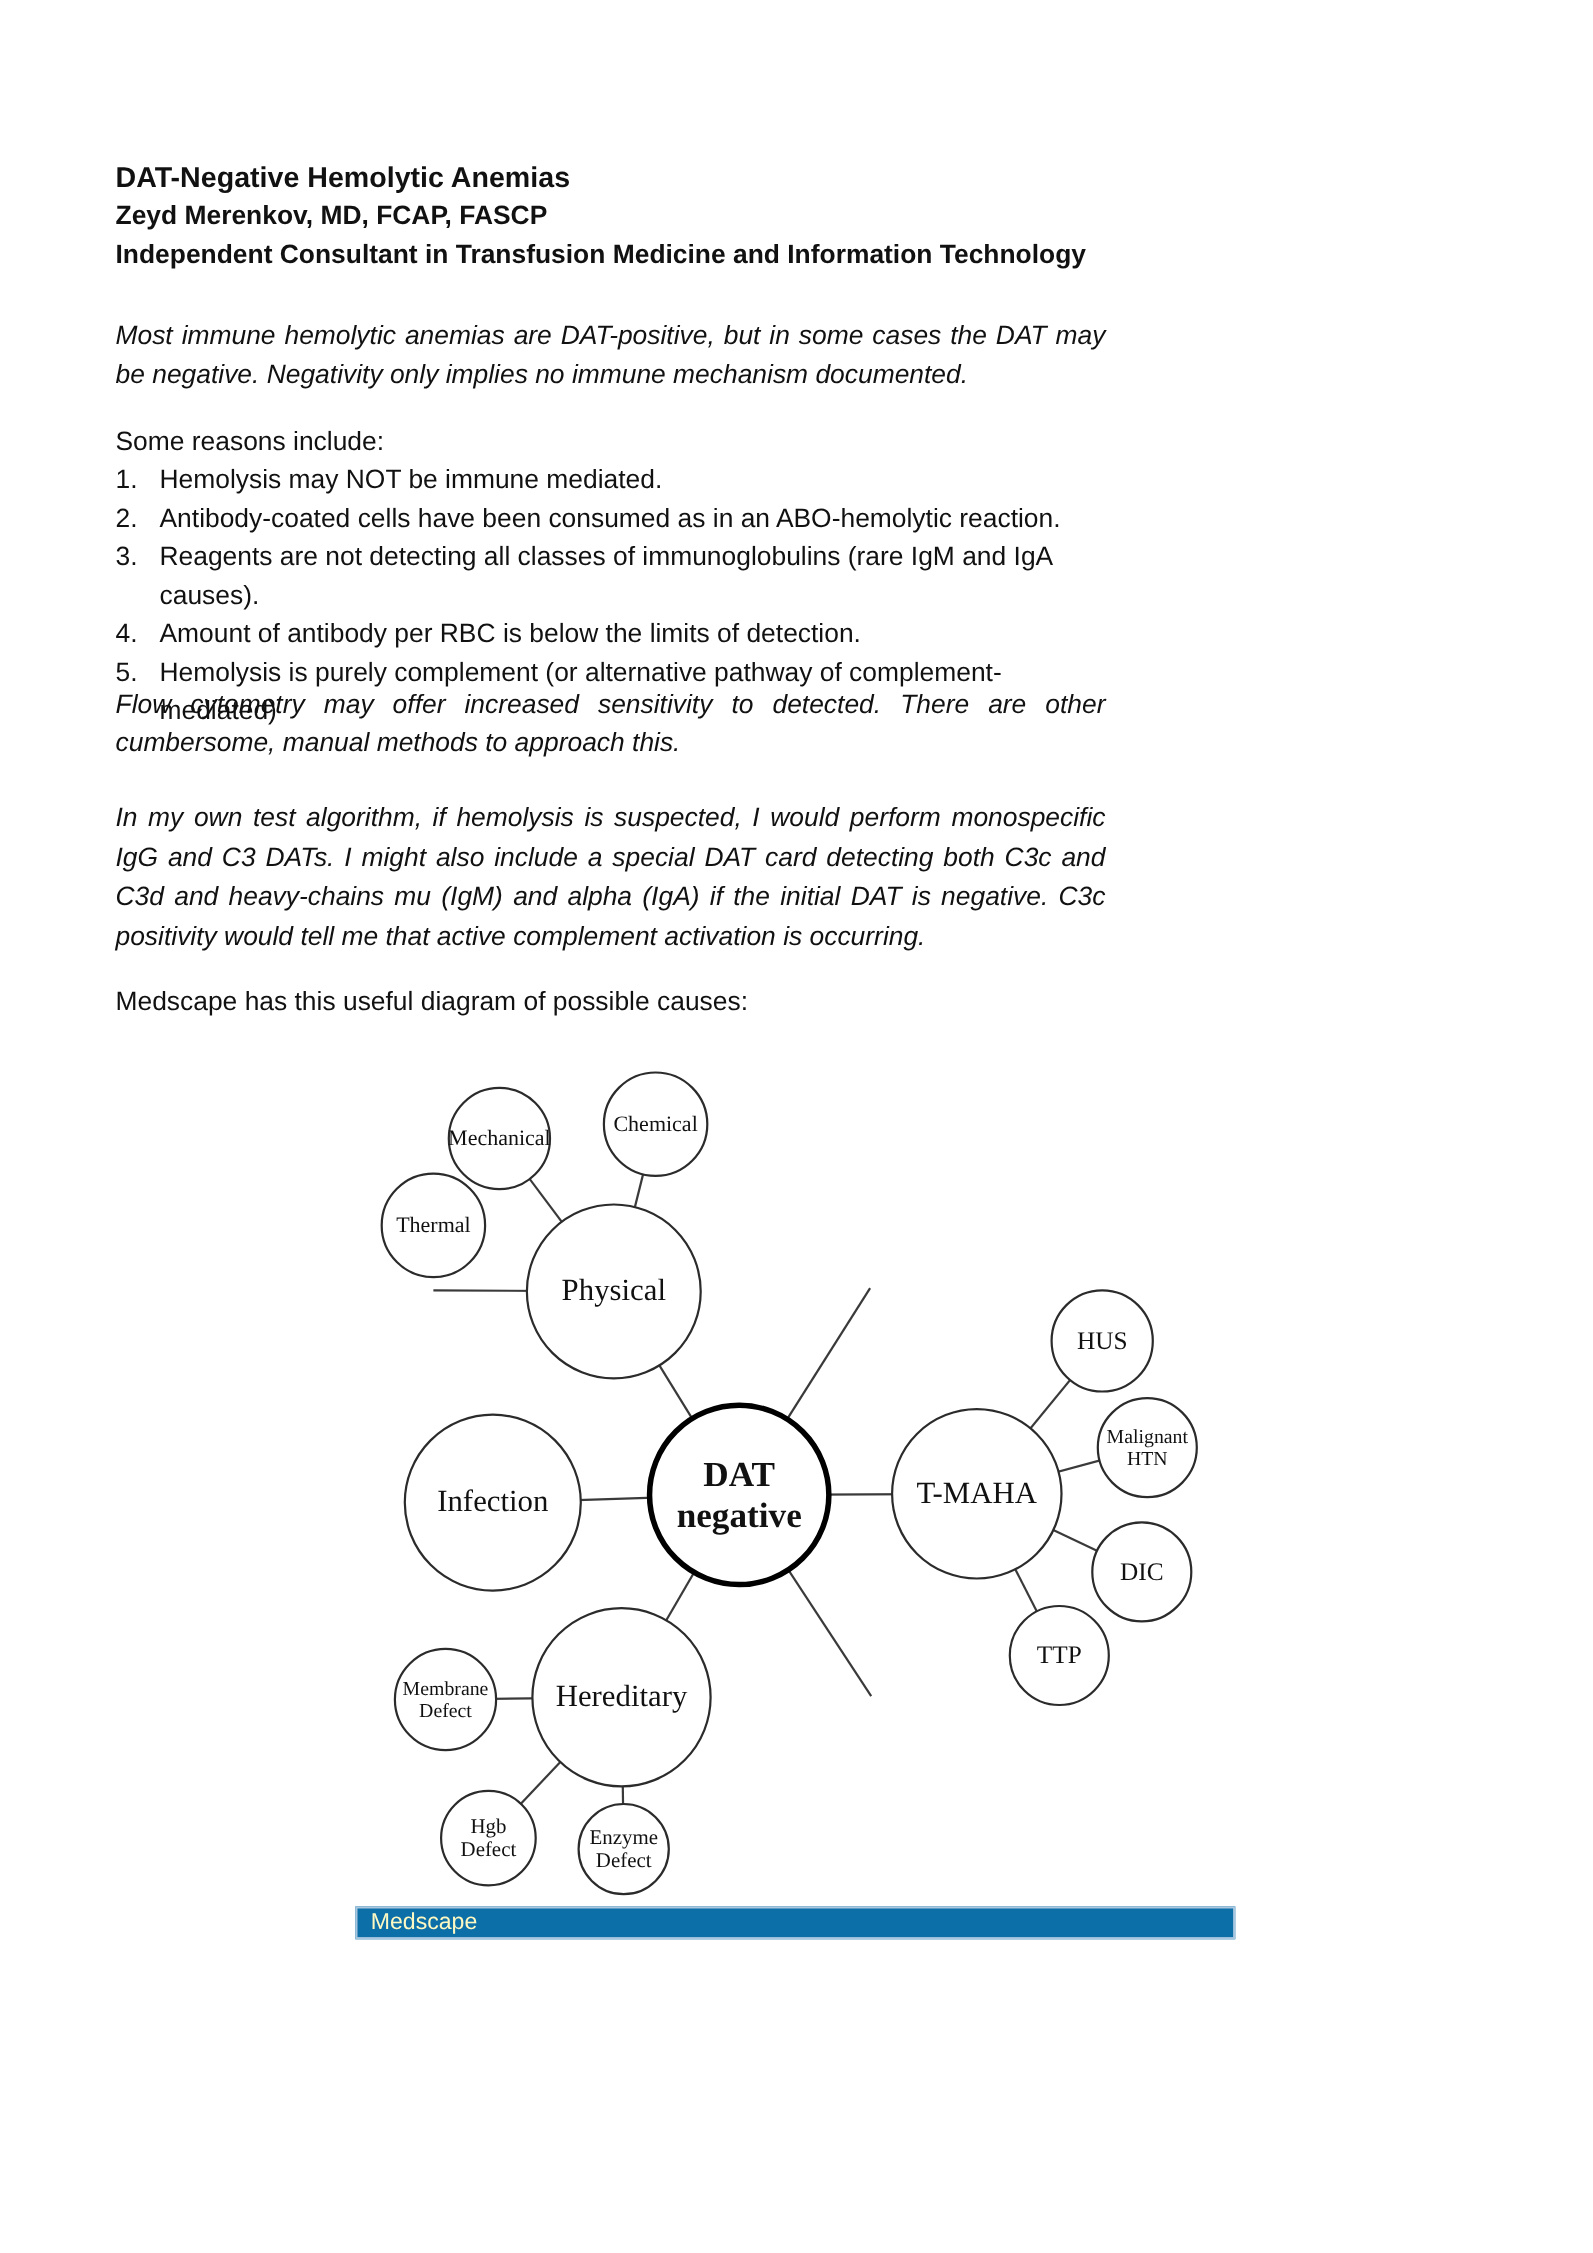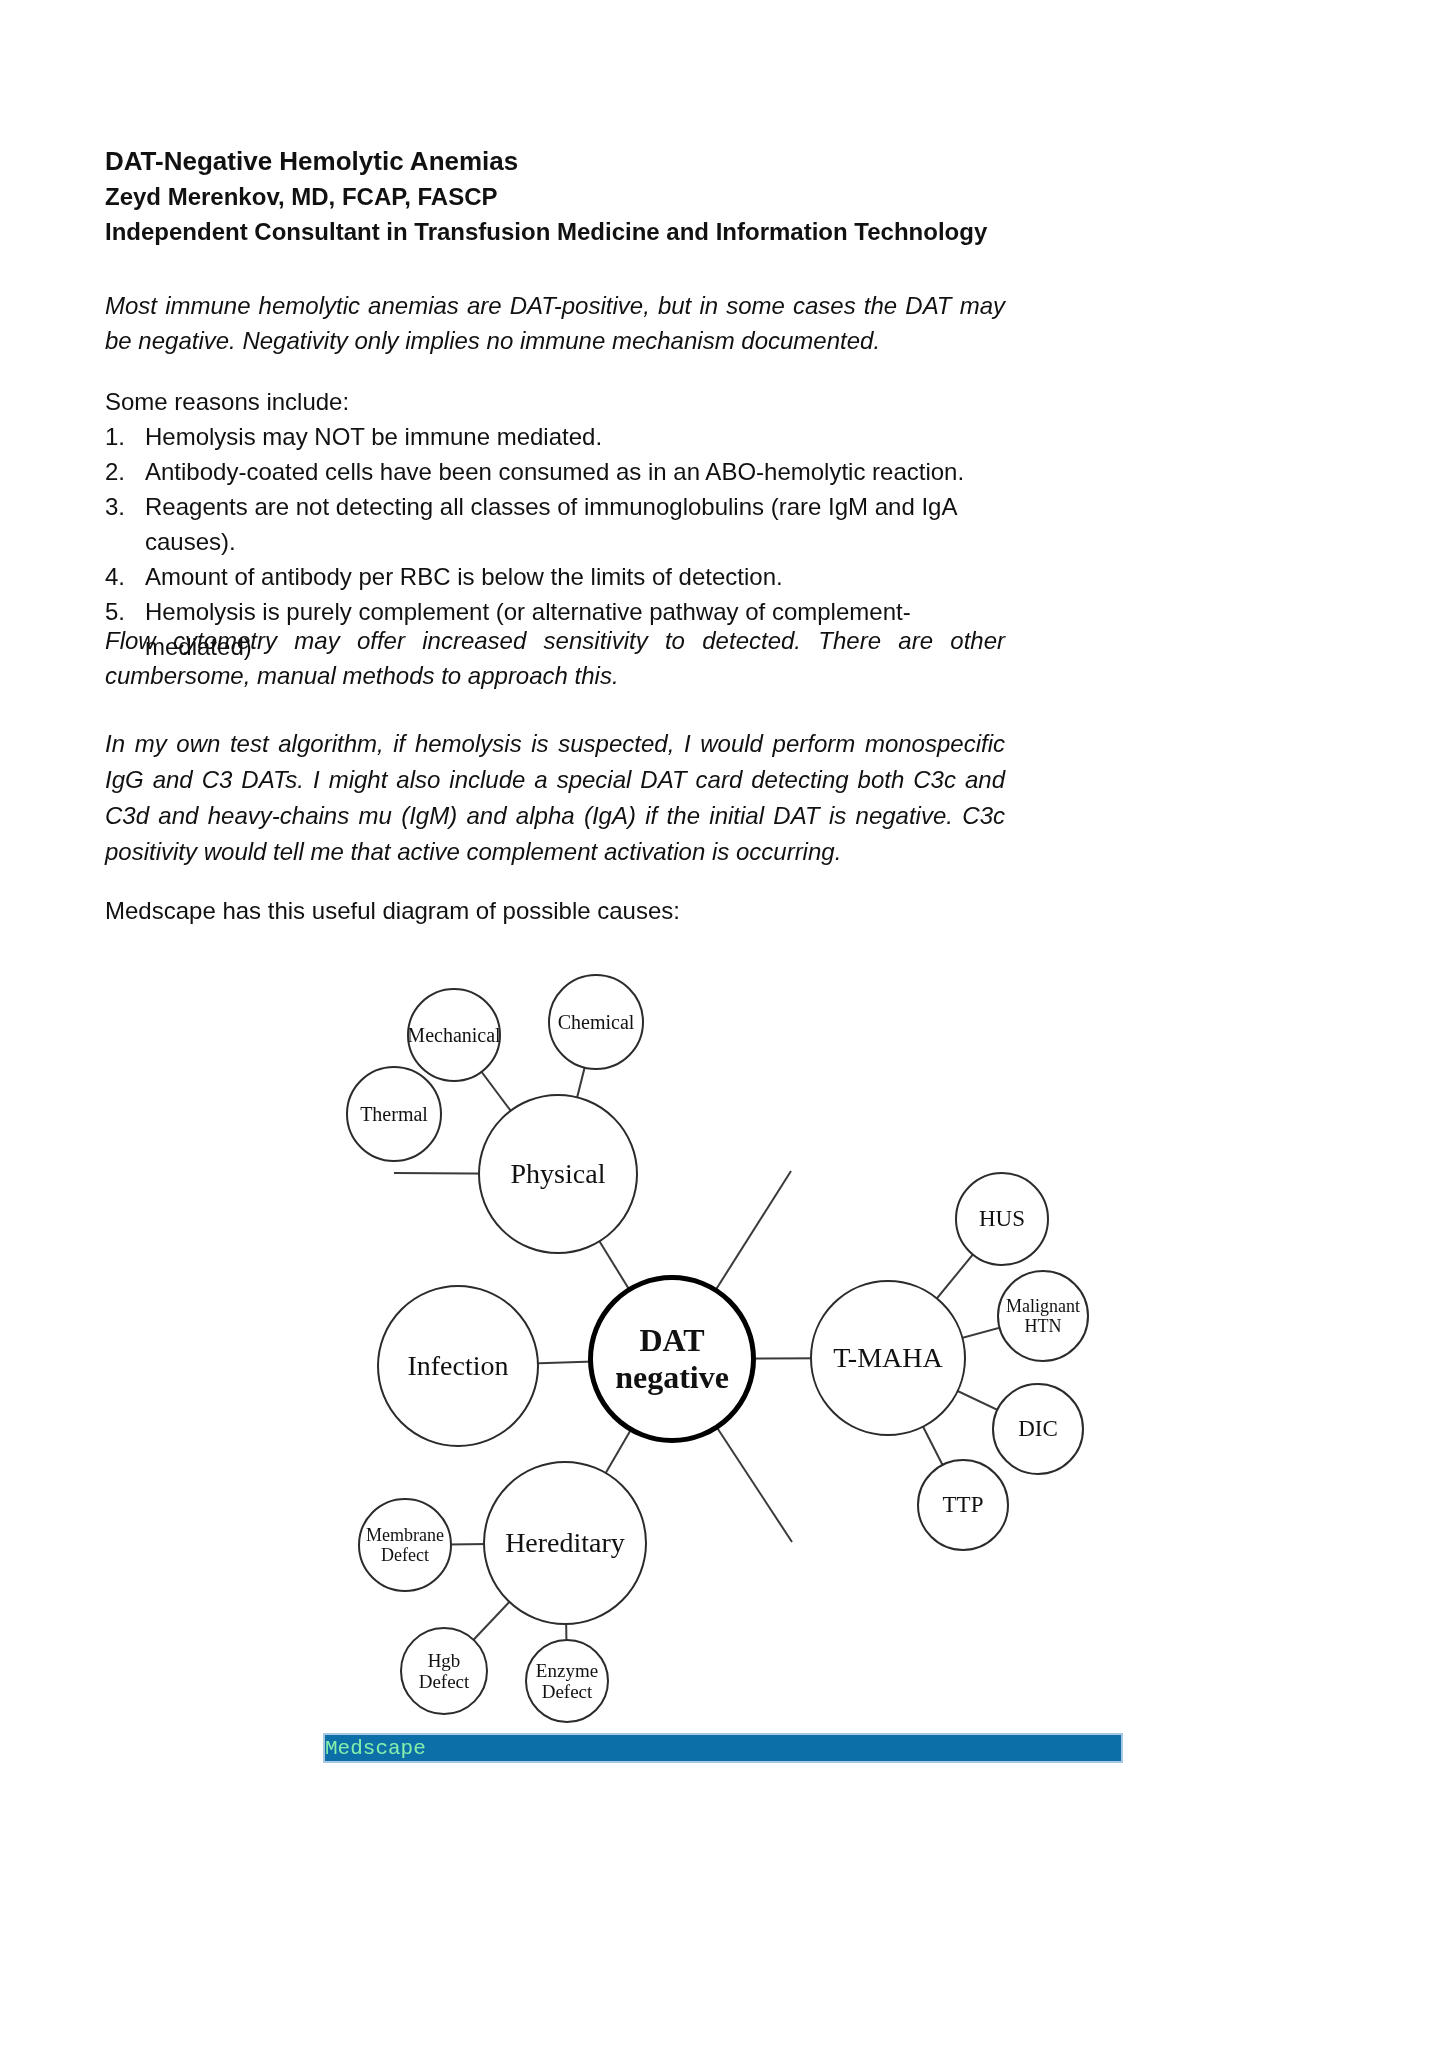--- a/index.html
+++ b/index.html
@@ -42,23 +42,24 @@
   .node-sm{font-size:20px;}
   .node-xs{font-size:18px;}
   .node-2sm{font-size:19px;}
   .node-aiha{font-size:24px;}
   .node-center{border:5px solid #000;font-weight:bold;font-size:32px;line-height:1.15;}
   .credit-bar{
     position:absolute;left:323px;top:1733px;width:800px;height:30px;
     box-sizing:border-box;
     border:2px solid #a9c7de;
     display:flex;align-items:center;
-    font-family:Liberation Mono, monospace;
+    padding-left:12px;
+    font-family:Liberation Sans, sans-serif;
     font-size:21px;
-    color:#86efac;
+    color:#fef9c3;
   }
 </style>
 </head>
 <body>
 
 <div class="page">
 
   <div class="textblock" style="top:143px;">
     <div class="doc-title">DAT-Negative Hemolytic Anemias</div>
     <div class="doc-subtitle">Zeyd Merenkov, MD, FCAP, FASCP</div>
@@ -146,21 +147,21 @@
 
   <div class="node node-center" style="left:588px;top:1275px;width:168px;height:168px;">
     <span>DAT</span>
     <span>negative</span>
   </div>
 
   <div class="node node-lg" style="left:810px;top:1280px;width:156px;height:156px;">
     <span>T-MAHA</span>
   </div>
 
-  <div class="node node-lg" style="left:377px;top:1285px;width:162px;height:162px;">
+  <div class="node node-lg" style="left:367px;top:1285px;width:162px;height:162px;">
     <span>Infection</span>
   </div>
 
   <div class="node node-md" style="left:992px;top:1383px;width:92px;height:92px;">
     <span>DIC</span>
   </div>
 
   <div class="node node-md" style="left:917px;top:1459px;width:92px;height:92px;">
     <span>TTP</span>
   </div>

